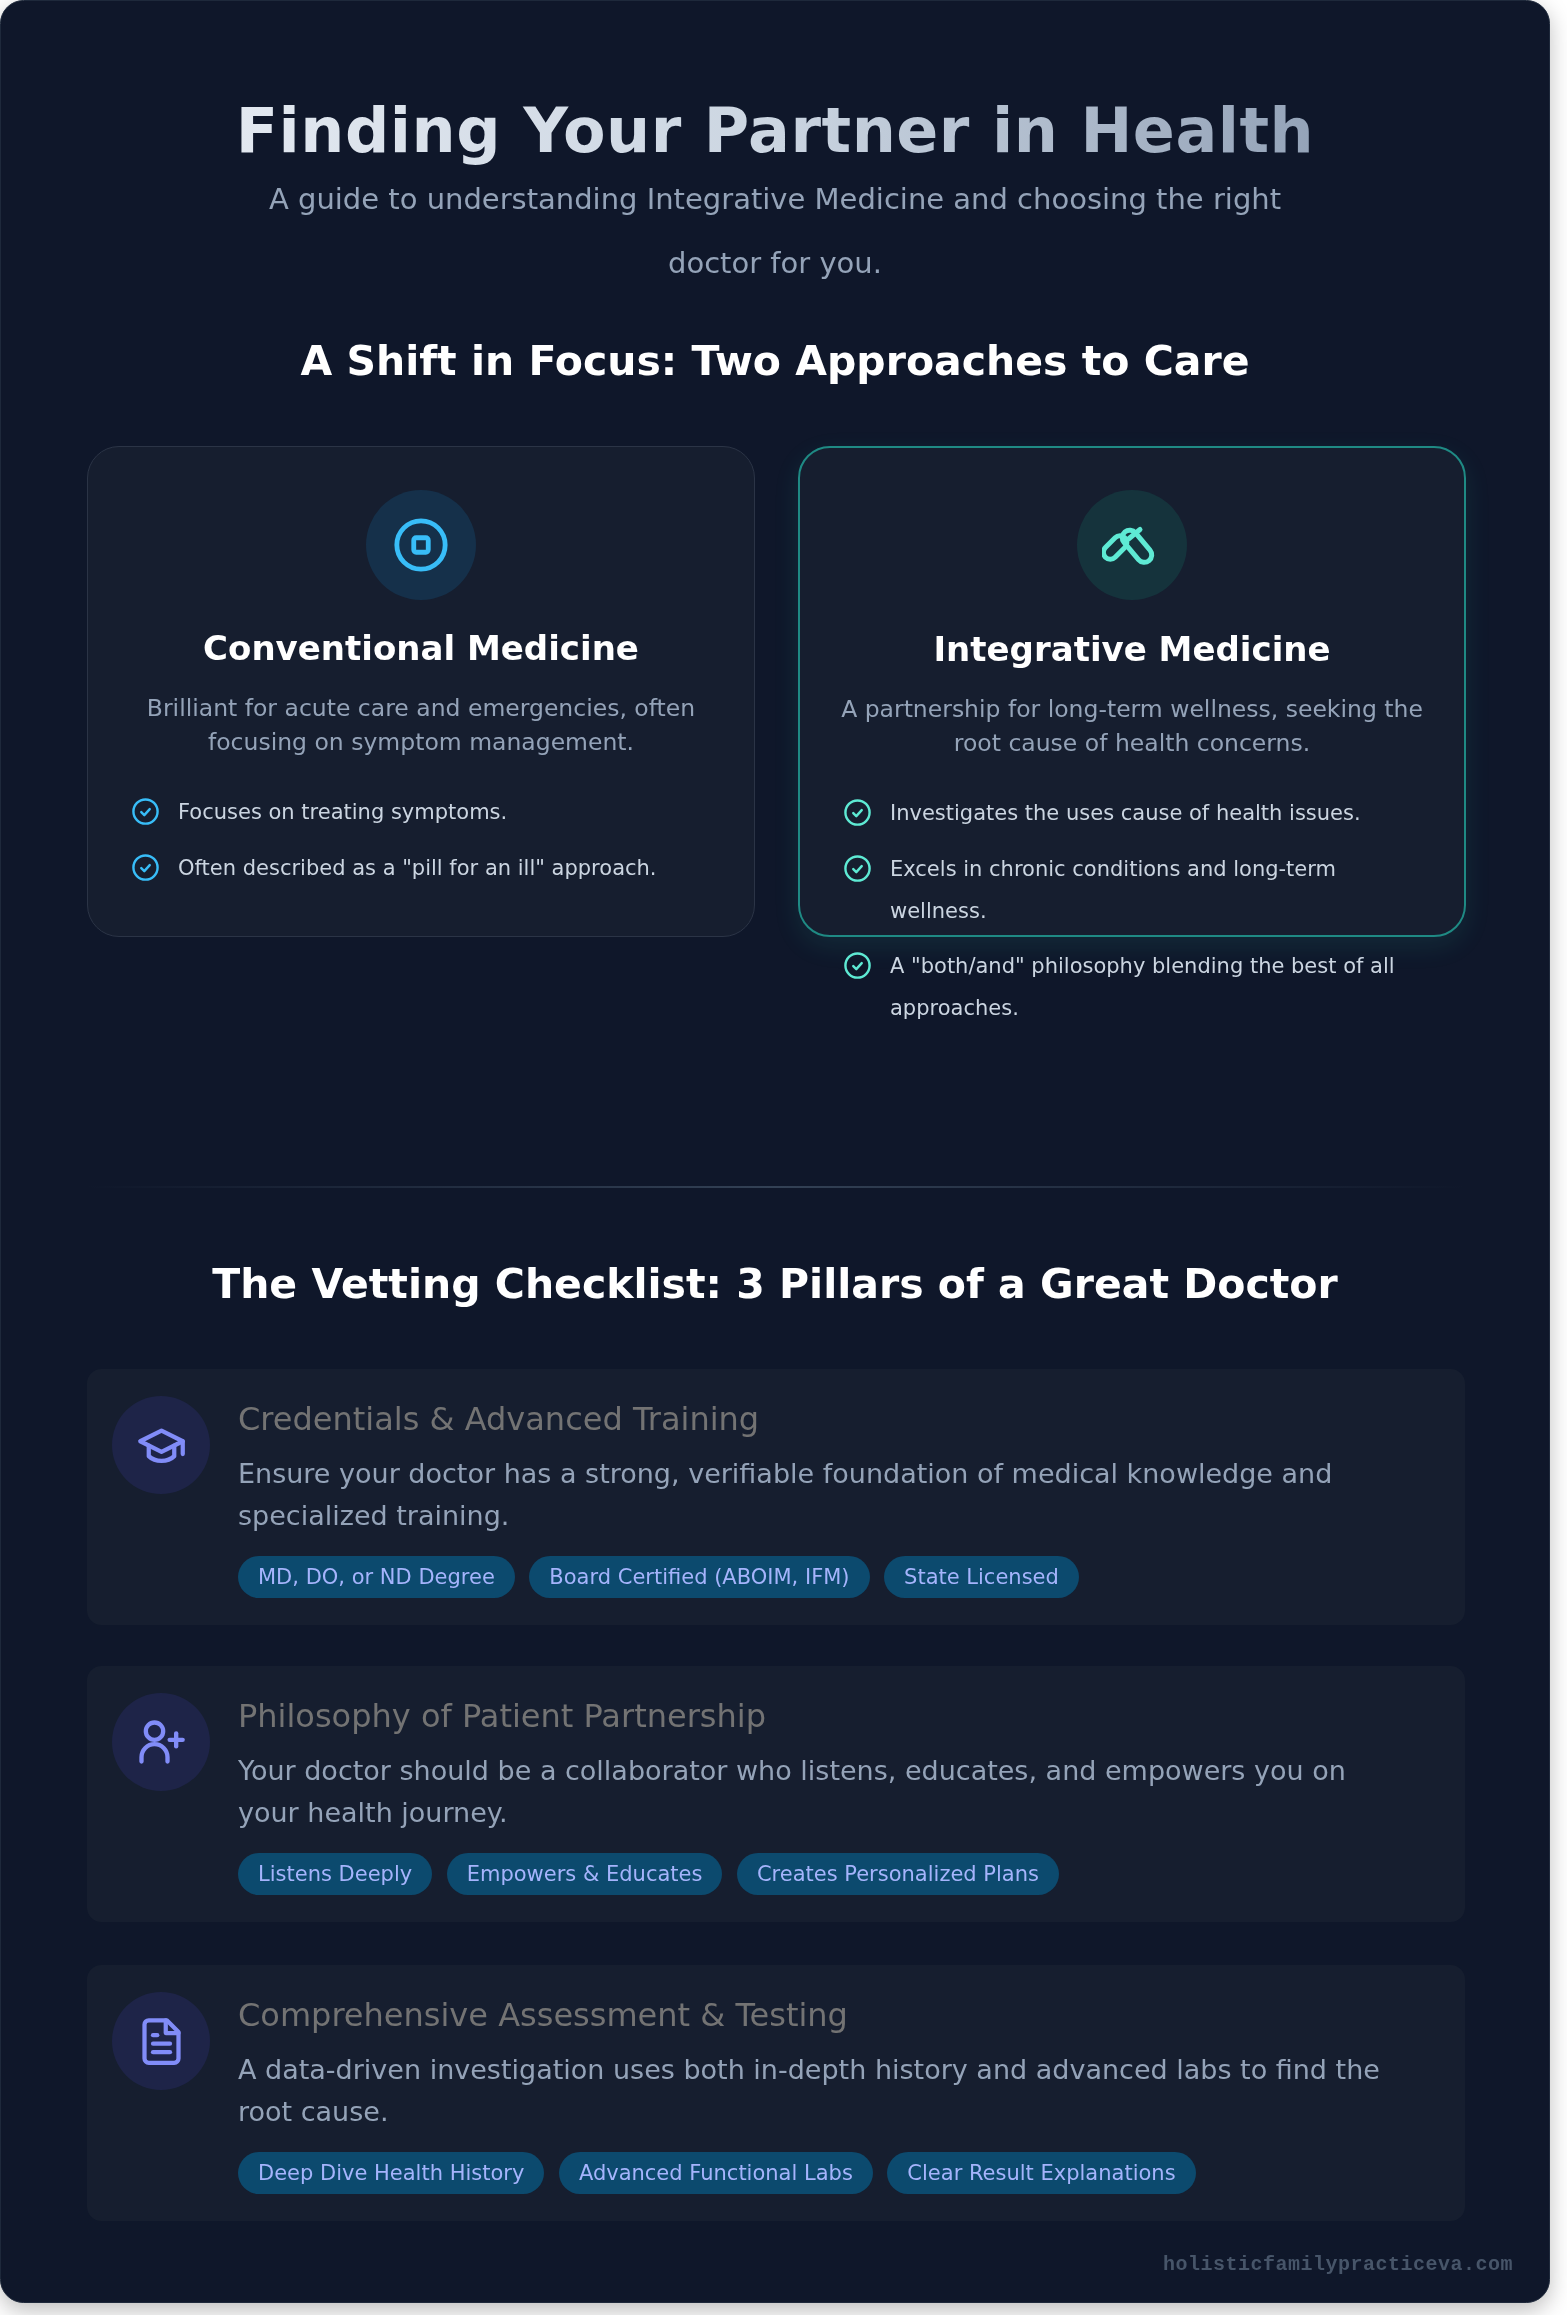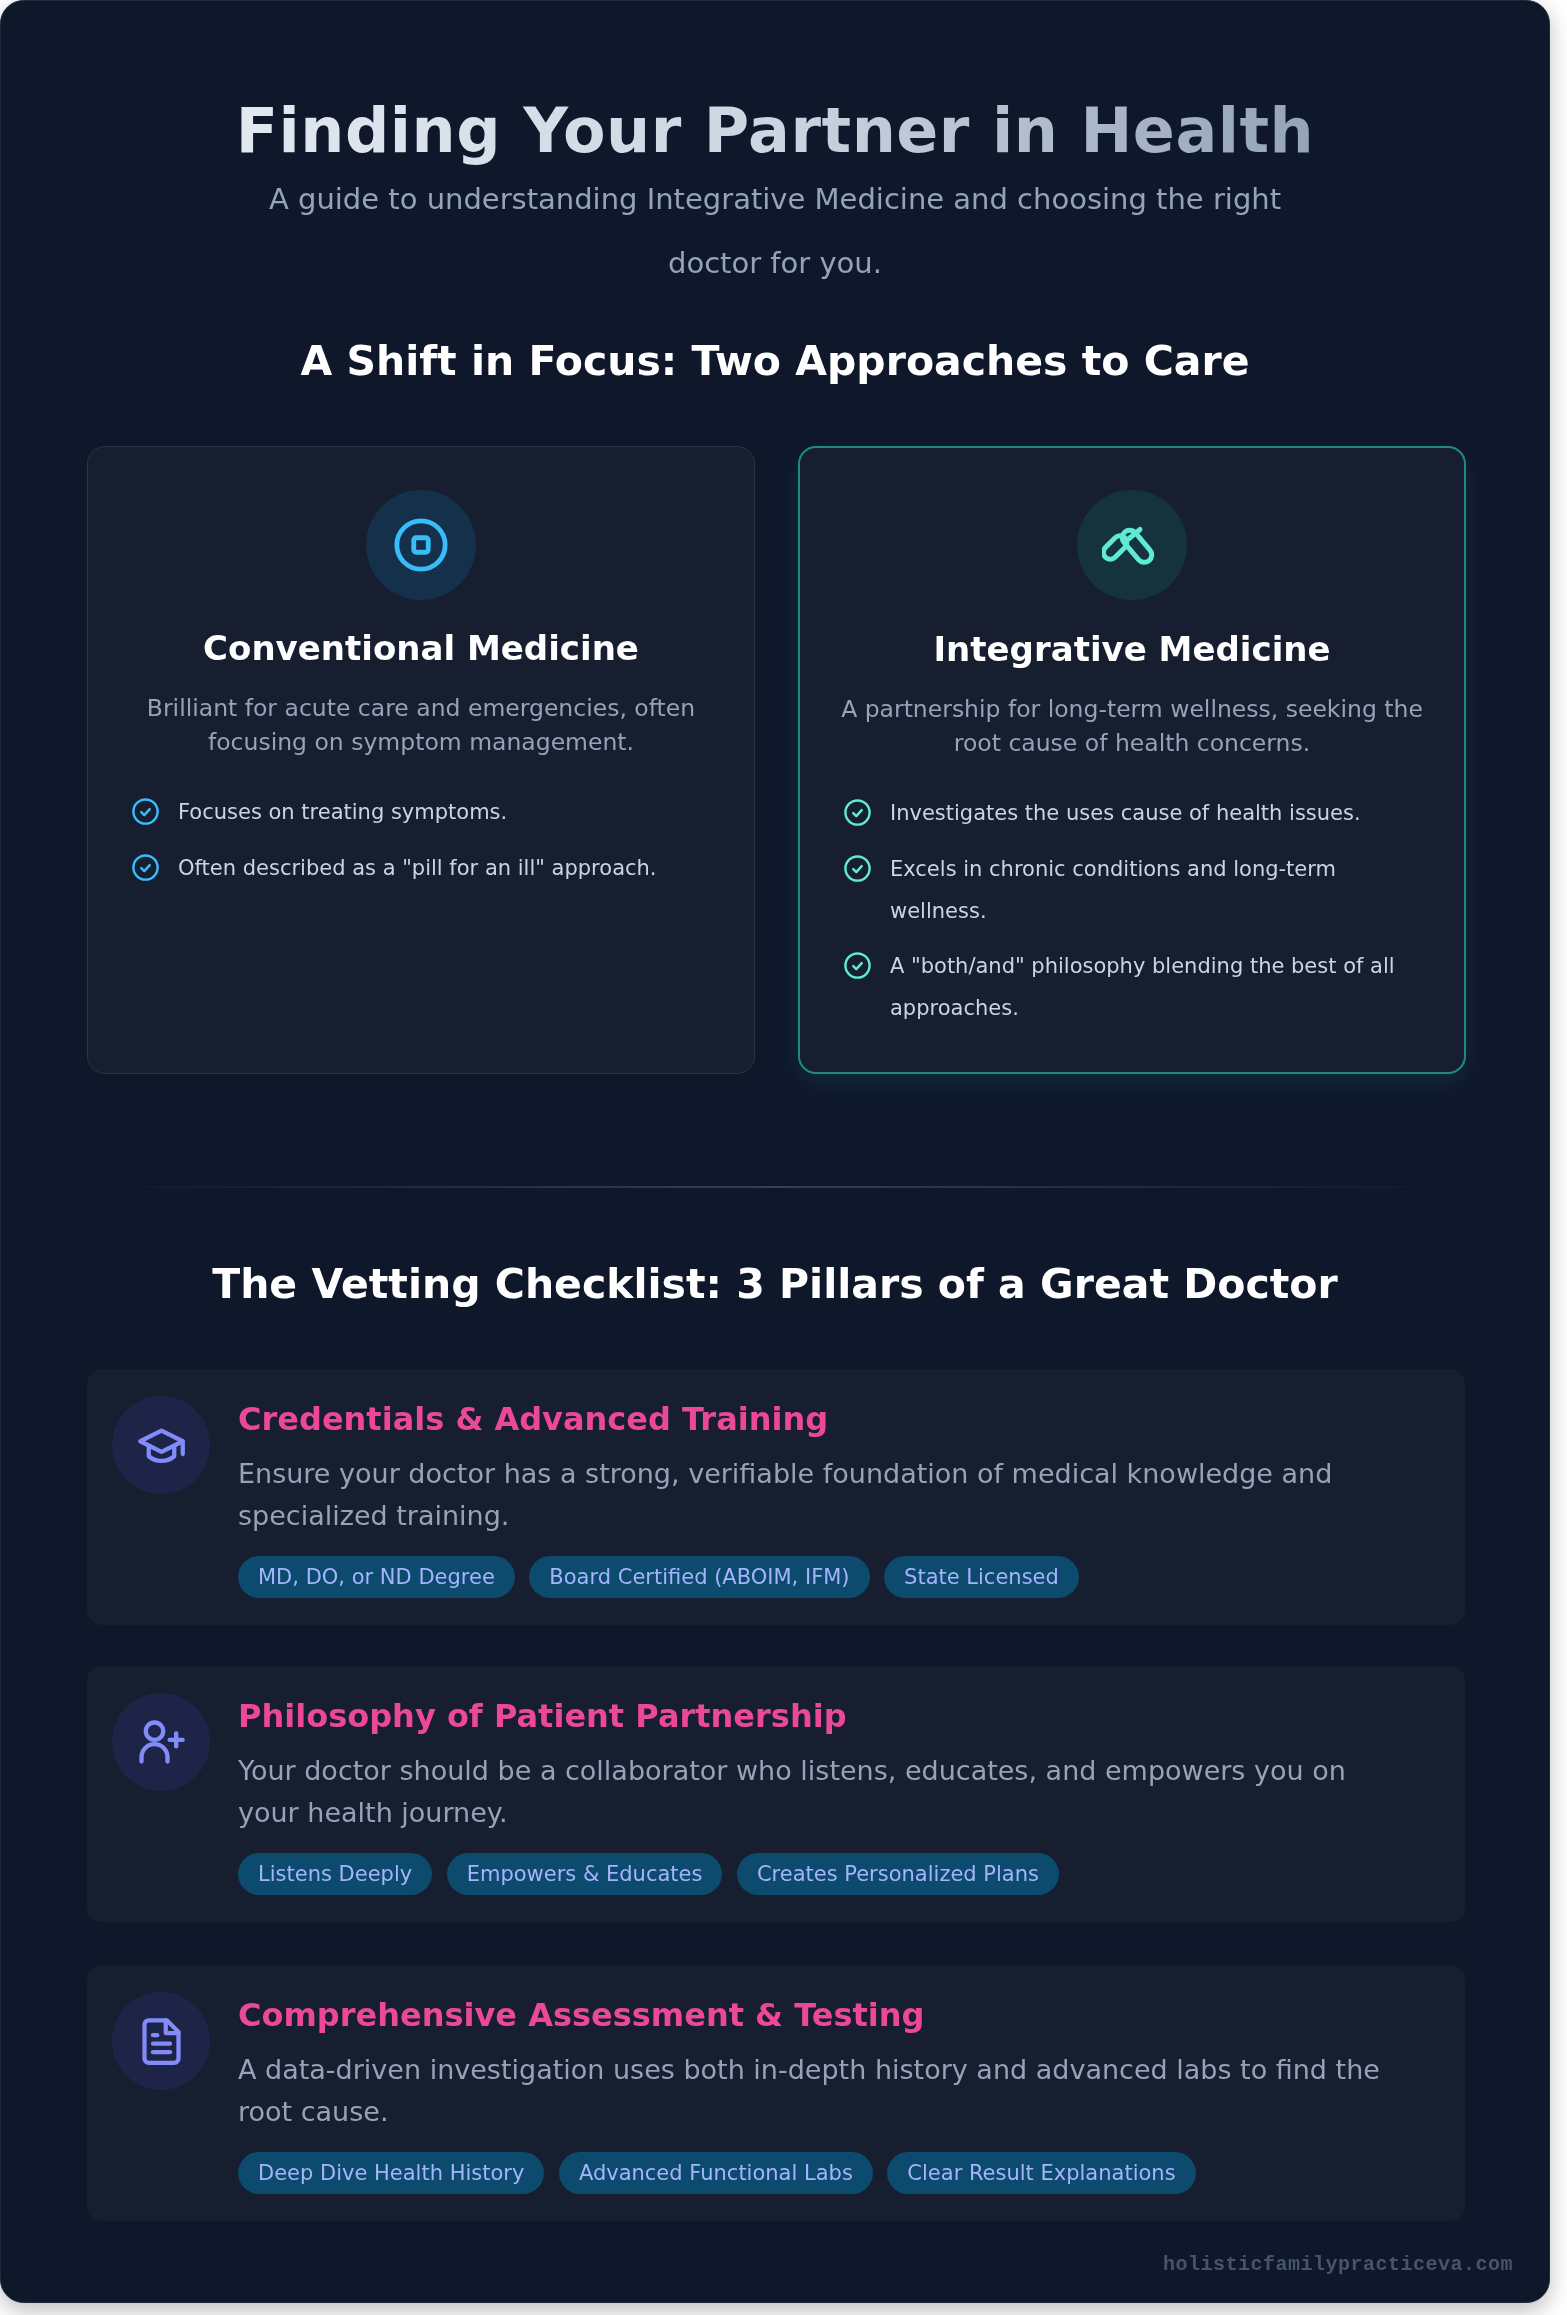--- a/index.html
+++ b/index.html
@@ -59,25 +59,25 @@
     font-weight: bold;
     color: #ffffff;
     line-height: 54px;
   }
   .h2.first { top: 333px; }
   .h2.second { top: 1256px; }
 
   .compare-card {
     position: absolute;
     top: 445px;
-    height: 628px;
+    height: 491px;
     width: 668px;
     box-sizing: border-box;
     background: #161e2f;
-    border-radius: 18px;
+    border-radius: 32px;
   }
   .compare-card.conv {
     left: 86px;
     border: 1.8px solid #2b3446;
   }
   .compare-card.integ {
     left: 797px;
     border: 2.7px solid #1f8a84;
     box-shadow: 0 9px 27px rgba(45, 212, 191, 0.10);
   }
@@ -164,22 +164,22 @@
     background: #1e2448;
     display: flex;
     align-items: center;
     justify-content: center;
   }
   .pillar .p-title {
     position: absolute;
     left: 151px;
     top: 29px;
     font-size: 32px;
-    font-weight: bold;
-    color: #ec4899;
+    font-weight: normal;
+    color: #737373;
     line-height: 42px;
   }
   .pillar .p-desc {
     position: absolute;
     left: 151px;
     right: 72px;
     top: 84px;
     font-size: 27px;
     line-height: 42px;
     color: #94a3b8;

